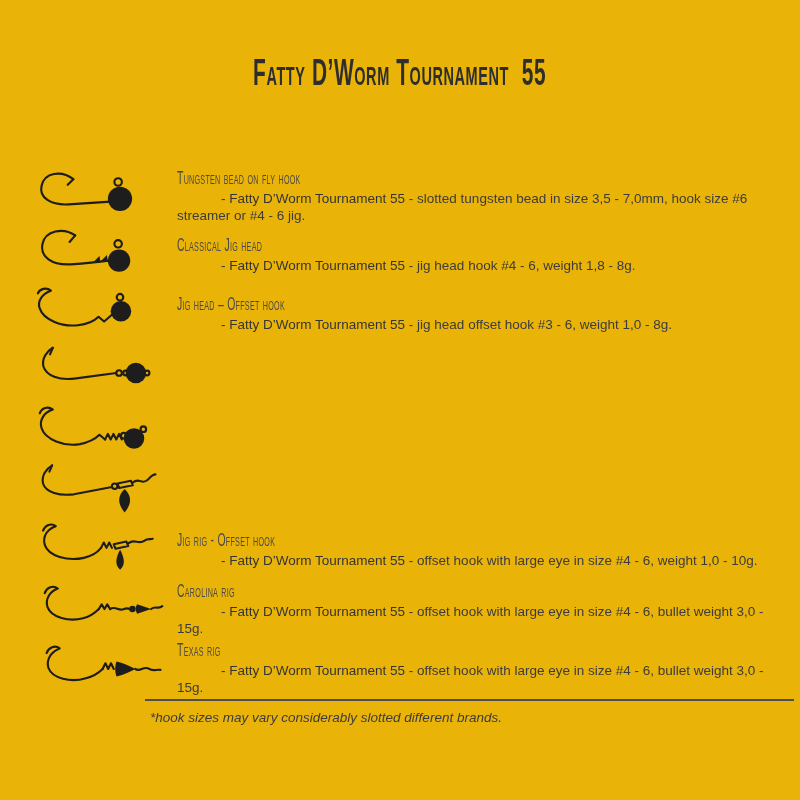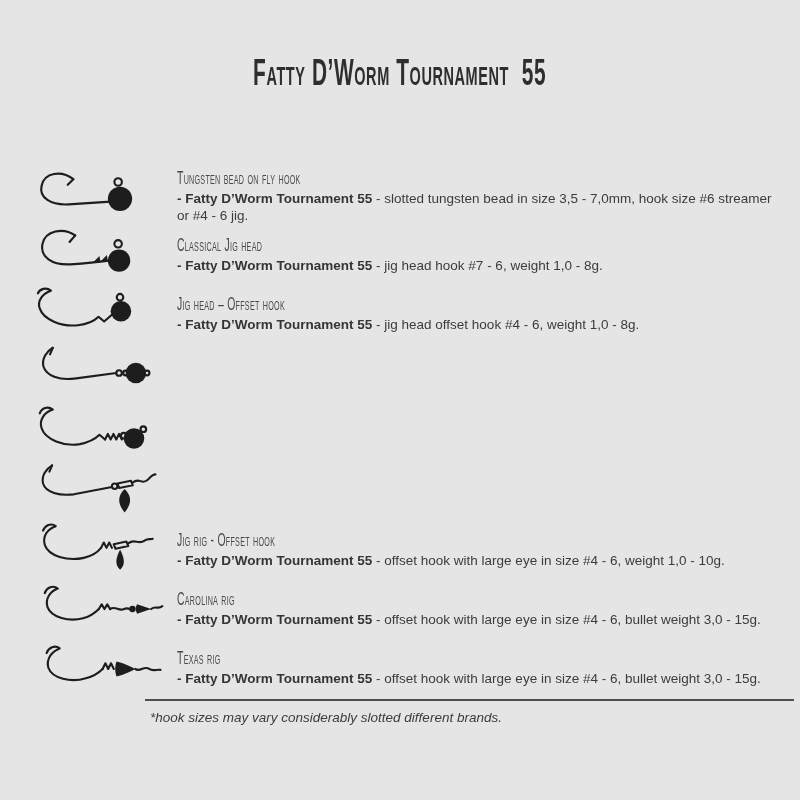--- a/index.html
+++ b/index.html
@@ -1,34 +1,34 @@
 <!DOCTYPE html>
 <html><head>
 <meta charset="utf-8">
 <style>
   html,body{margin:0;padding:0;background:#fff;}
-  .page{position:relative;width:800px;height:800px;background:#e5e5e5;overflow:hidden;
+  .page{position:relative;width:800px;height:800px;background:#eab308;overflow:hidden;
         font-family:"Liberation Sans",sans-serif;color:#3c3c3c;}
   
   .title-wrap{padding-top:52px;text-align:center;}
   .title{display:inline-block;font-variant:small-caps;font-weight:700;font-size:36px;
          letter-spacing:1px;color:#2e2e2e;white-space:pre;
          transform:scaleX(.58);transform-origin:50% 50%;}
   
   .rows{margin-top:72px;padding-left:22px;}
   .row{display:flex;align-items:center;height:59px;gap:12px;}
   .art{width:143px;flex:none;display:flex;align-items:center;}
   .art svg{overflow:visible;display:block;}
   .art.lift svg{margin-top:-6px;}
   .text{flex:1;padding-right:14px;}
   .hd{display:inline-block;font-variant:small-caps;font-weight:500;font-size:19px;
       letter-spacing:.5px;color:#4a4a4a;line-height:20px;white-space:nowrap;
       transform:scaleX(.55);transform-origin:0 50%;}
   .ds{font-size:13.5px;line-height:17px;margin-top:2px;color:#3c3c3c;}
-  .ds .b{font-weight:700;color:#353535;}
+  .ds .b{font-weight:400;color:#353535;margin-left:44px;}
   
   .divider{margin-left:145px;margin-right:6px;border-top:2px solid #4e4e4e;margin-top:2px;}
   .footnote{margin-left:150px;margin-top:9px;font-size:13.5px;font-style:italic;color:#3c3c3c;}
   
   .stk{stroke:#1d1d1d;stroke-width:2.3;fill:none;stroke-linecap:round;stroke-linejoin:round;}
   .fil{fill:#1d1d1d;stroke:none;}
 </style>
 </head>
 <body>
 
@@ -61,35 +61,35 @@
           <path class="stk" d="M57 9 C44 0 25 4 22 18 C19 32 32 41 52 40 C66 39 78 38 93 36"></path>
           <path class="stk" d="M57 9 L51 16"></path>
           <path class="fil" d="M76 38 L83 31 L84 38 Z"></path>
           <path class="fil" d="M84 37 L91 30 L92 37 Z"></path>
           <circle class="fil" cx="104" cy="36" r="12"></circle>
           <circle class="stk" cx="103" cy="18" r="4"></circle>
         </svg>
       </div>
       <div class="text">
         <span class="hd">Classical Jig head</span>
-        <div class="ds"><span class="b">- Fatty D’Worm Tournament 55</span> <span>- jig head hook #7 - 6, weight 1,0 - 8g.</span></div>
+        <div class="ds"><span class="b">- Fatty D’Worm Tournament 55</span> <span>- jig head hook #4 - 6, weight 1,8 - 8g.</span></div>
       </div>
     </div>
 
     <div class="row">
       <div class="art">
         <svg width="140" height="56" viewBox="0 0 150 60">
           <path class="stk" d="M17 8 C19 3 26 1 31 5 C22 8 16 16 19 24 C23 36 42 44 60 42 C70 41 78 37 82 33 L88 38 L96 31"></path>
           <circle class="fil" cx="106" cy="27" r="11"></circle>
           <circle class="stk" cx="105" cy="12" r="3.5"></circle>
         </svg>
       </div>
       <div class="text">
         <span class="hd">Jig head – Offset hook</span>
-        <div class="ds"><span class="b">- Fatty D’Worm Tournament 55</span> <span>- jig head offset hook #4 - 6, weight 1,0 - 8g.</span></div>
+        <div class="ds"><span class="b">- Fatty D’Worm Tournament 55</span> <span>- jig head offset hook #3 - 6, weight 1,0 - 8g.</span></div>
       </div>
     </div>
 
     <div class="row">
       <div class="art">
         <svg width="140" height="56" viewBox="0 0 150 60">
           <path class="stk" d="M33 3 C26 7 21 15 23 23 C26 33 40 38 56 36 L101 30"></path>
           <path class="stk" d="M33 3 L30 10"></path>
           <circle class="stk" cx="104" cy="30" r="3"></circle>
           <circle class="stk" cx="111" cy="30" r="2.5"></circle>

